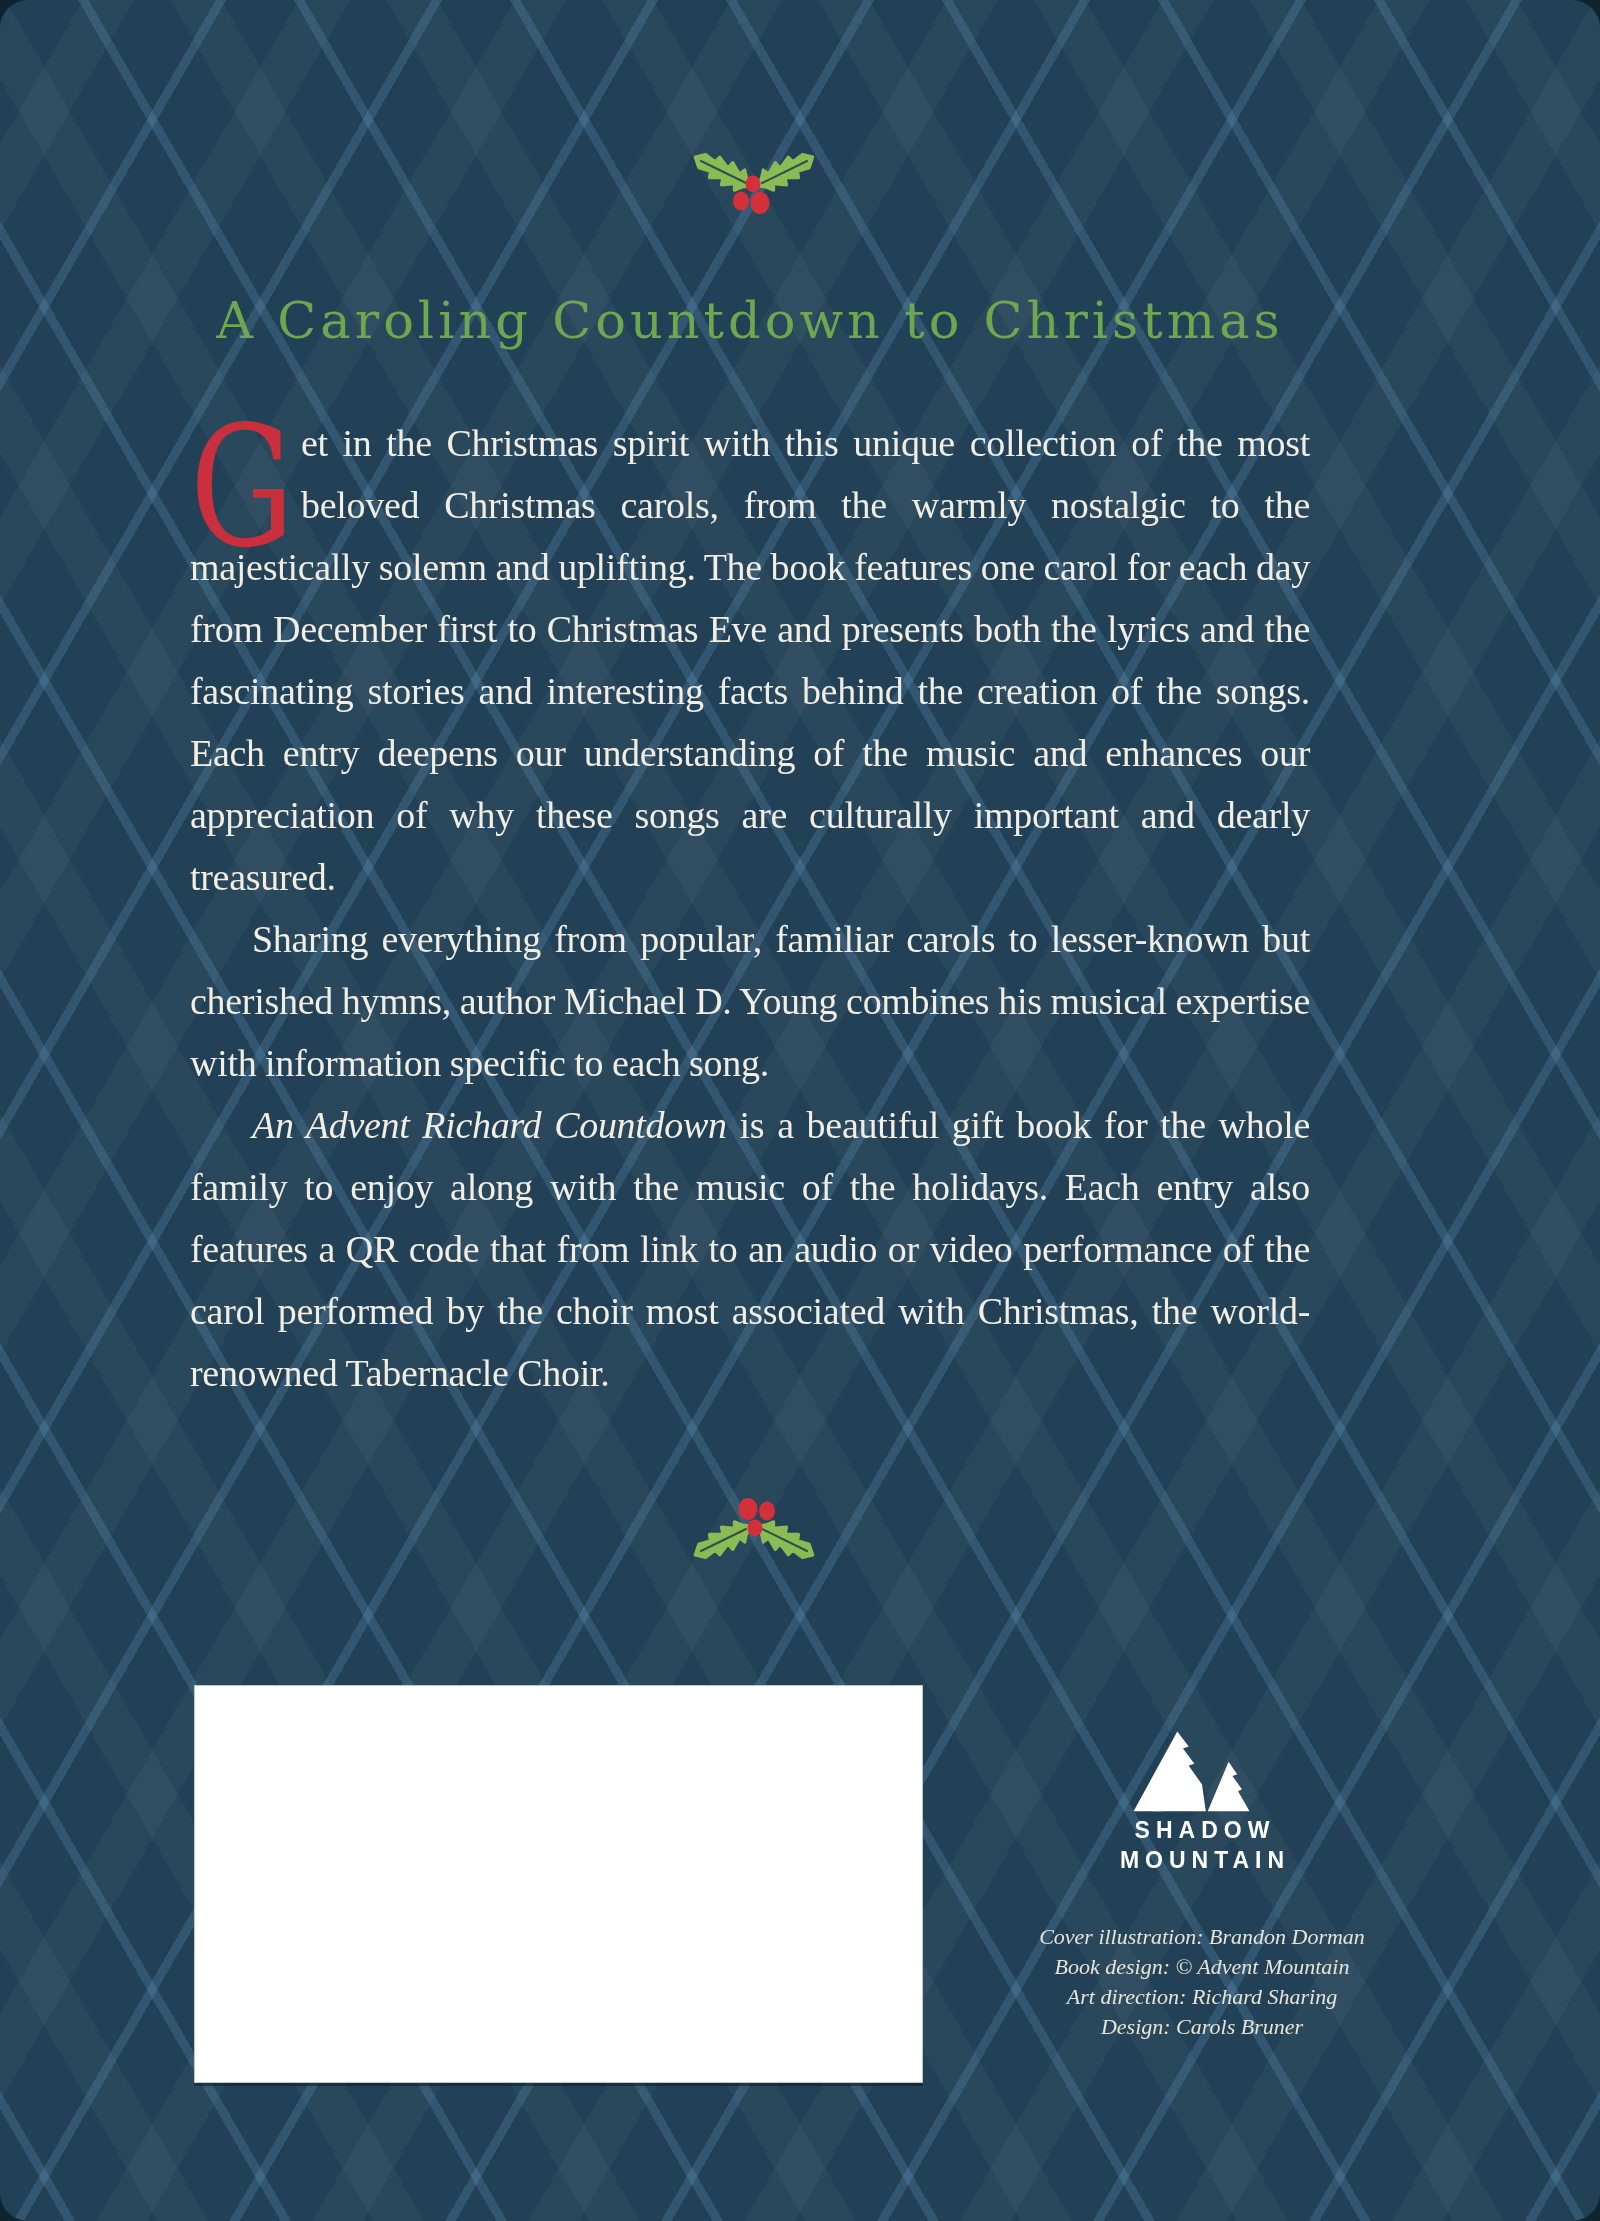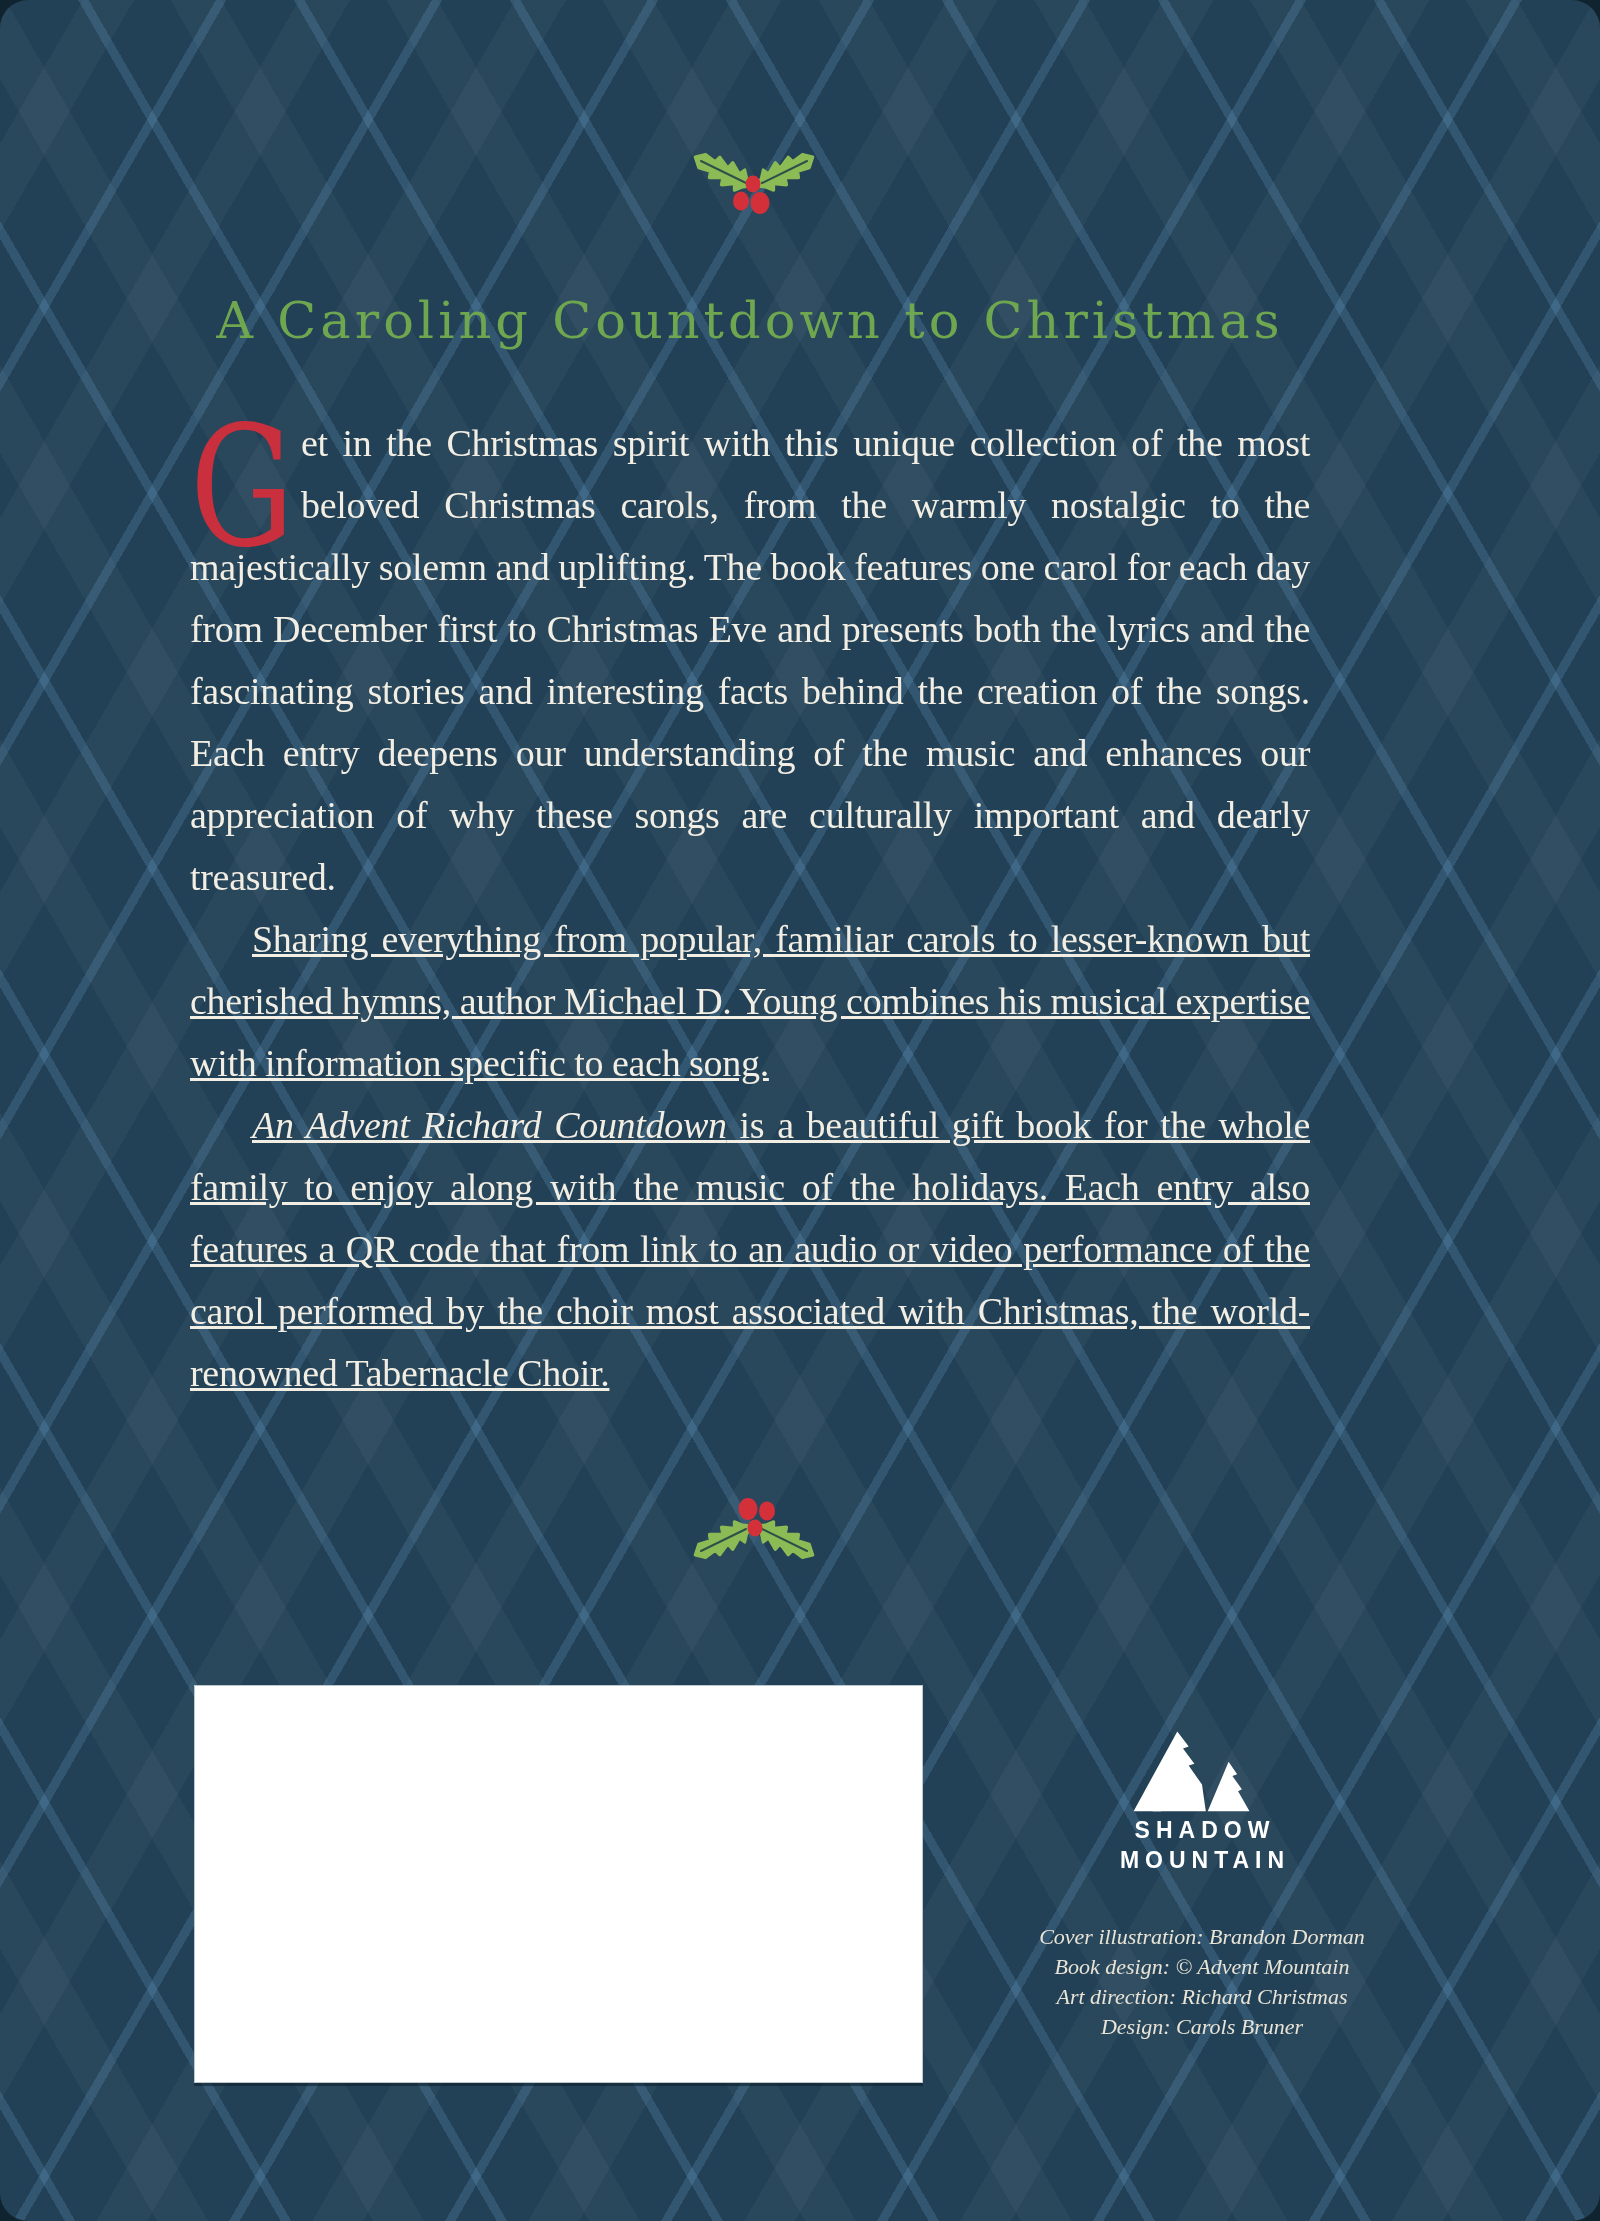--- a/index.html
+++ b/index.html
@@ -42,21 +42,21 @@
   
   .body-copy{
     position:absolute;left:190px;top:412px;width:1120px;
     font-family:"Liberation Serif", serif;
     font-size:38px;line-height:62px;
     letter-spacing:-0.3px;word-spacing:-0.5px;
     color:#f2eee4;
     text-align:justify;
   }
   .body-copy p{margin:0;}
-  .body-copy p.indented{text-indent:62px;text-decoration:underline;}
+  .body-copy p.indented{text-indent:62px;}
   .dropcap{
     float:left;
     width:104px;height:120px;
     margin-right:7px;
     font-family:"DejaVu Serif", serif;
     font-size:167px;line-height:150px;
     color:#c92f3c;
     transform:scaleX(0.78);
     transform-origin:0 0;
   }
@@ -170,17 +170,17 @@
         <path d="M86,96 L108,44 L117,57 L112,59 L122,73 L118,75 L130,96 Z"></path>
       </g>
     </svg>
     <div class="publisher-name">SHADOW</div>
     <div class="publisher-name">MOUNTAIN</div>
   </div>
 
   <div class="credits">
     <div>Cover illustration: Brandon Dorman</div>
     <div>Book design: © Advent Mountain</div>
-    <div>Art direction: Richard Christmas</div>
+    <div>Art direction: Richard Sharing</div>
     <div>Design: Carols Bruner</div>
   </div>
 
 </div>
 
 </body></html>

